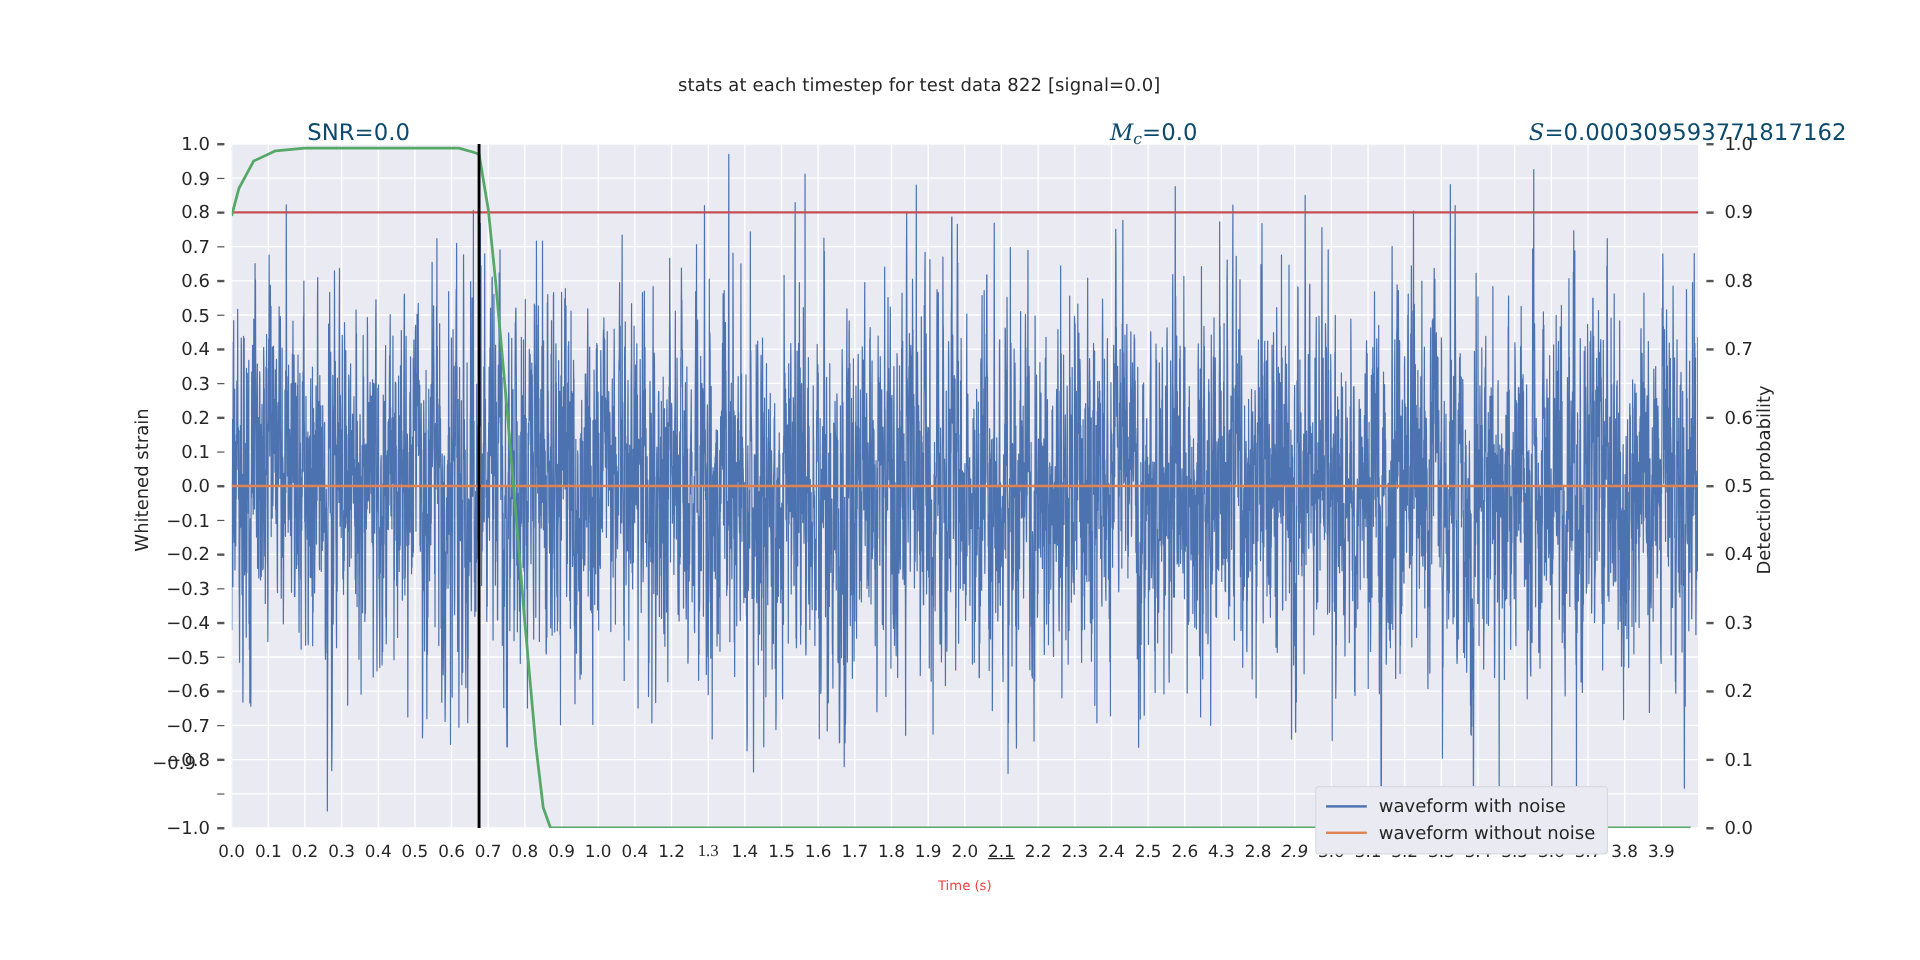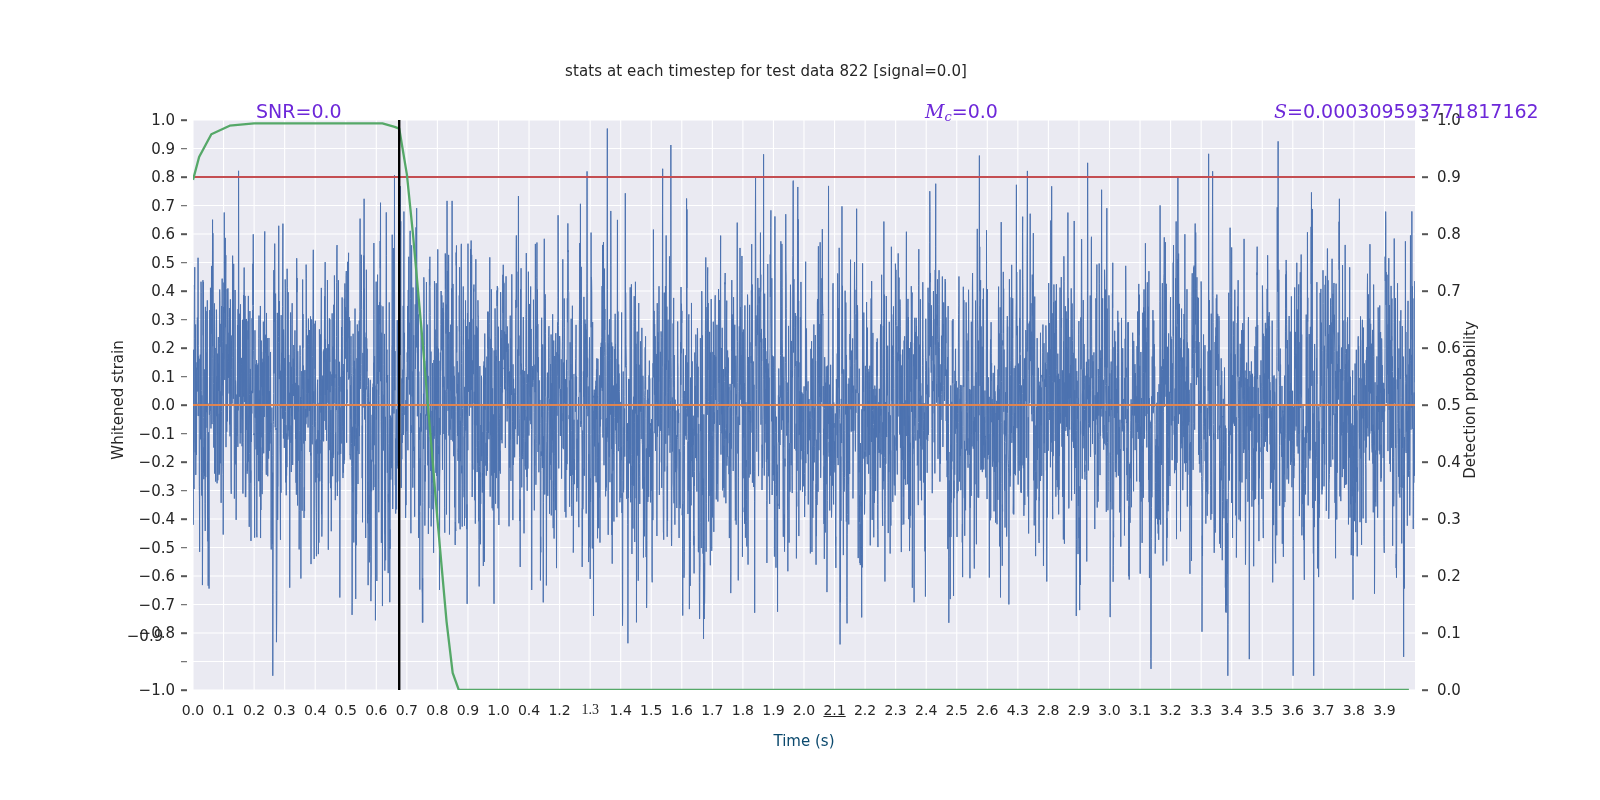--- a/index.html
+++ b/index.html
@@ -86,29 +86,29 @@
     left: 1470px; top: 400px;
     transform: translate(-50%, -50%) rotate(-90deg);
     font-size: 15px;
     color: #262626;
     white-space: nowrap;
   }
   #xlabel {
     position: absolute;
     left: 804px; top: 732px;
     transform: translateX(-50%);
-    font-size: 15px;
+    font-size: 11px;
+    color: #ef4444;
+    white-space: nowrap;
+  }
+  
+  .annot {
+    position: absolute;
+    font-size: 19px;
     color: #0c4a6e;
-    white-space: nowrap;
-  }
-  
-  .annot {
-    position: absolute;
-    font-size: 19px;
-    color: #6d28d9;
     white-space: nowrap;
   }
   #annot-snr { left: 256px; top: 100px; }
   #annot-mc  { left: 925px; top: 100px; }
   #annot-s   { left: 1274px; top: 100px; }
   .ital { font-style: italic; font-family: "DejaVu Serif", serif; }
   .sub { font-size: 13px; vertical-align: -0.25em; font-style: italic; font-family: "DejaVu Serif", serif; }
   
   #legend {
     position: absolute;
@@ -306,35 +306,45 @@
       <div class="xtl" style="left: 773.45px; top: 702px;">1.9</div>
       <div class="xtl" style="left: 804px; top: 702px;">2.0</div>
       <div class="xtl" style="left: 834.55px; top: 702px; text-decoration: underline;">2.1</div>
       <div class="xtl" style="left: 865.1px; top: 702px;">2.2</div>
       <div class="xtl" style="left: 895.65px; top: 702px;">2.3</div>
       <div class="xtl" style="left: 926.2px; top: 702px;">2.4</div>
       <div class="xtl" style="left: 956.75px; top: 702px;">2.5</div>
       <div class="xtl" style="left: 987.3px; top: 702px;">2.6</div>
       <div class="xtl" style="left: 1017.85px; top: 702px;">4.3</div>
       <div class="xtl" style="left: 1048.4px; top: 702px;">2.8</div>
-      <div class="xtl" style="left: 1078.95px; top: 702px;">2.9</div>
+      <div class="xtl" style="left: 1078.95px; top: 702px; font-style: italic;">2.9</div>
       <div class="xtl" style="left: 1109.5px; top: 702px;">3.0</div>
       <div class="xtl" style="left: 1140.05px; top: 702px;">3.1</div>
       <div class="xtl" style="left: 1170.6px; top: 702px;">3.2</div>
       <div class="xtl" style="left: 1201.15px; top: 702px;">3.3</div>
       <div class="xtl" style="left: 1231.7px; top: 702px;">3.4</div>
       <div class="xtl" style="left: 1262.25px; top: 702px;">3.5</div>
       <div class="xtl" style="left: 1292.8px; top: 702px;">3.6</div>
       <div class="xtl" style="left: 1323.35px; top: 702px;">3.7</div>
       <div class="xtl" style="left: 1353.9px; top: 702px;">3.8</div>
       <div class="xtl" style="left: 1384.45px; top: 702px;">3.9</div>
     </div>
 
   <div id="ylabel-left">Whitened strain</div>
   <div id="ylabel-right">Detection probability</div>
   <div id="xlabel">Time (s)</div>
 
   <div class="annot" id="annot-snr">SNR=0.0</div>
   <div class="annot" id="annot-mc"><span class="ital">M</span><span class="sub">c</span><span>=0.0</span></div>
   <div class="annot" id="annot-s"><span class="ital">S</span><span>=0.000309593771817162</span></div>
 
+  <div id="legend">
+      <div class="legend-row">
+        <div class="legend-swatch" style="background: rgb(76, 114, 176);"></div>
+        <div class="legend-label">waveform with noise</div>
+      </div>
+      <div class="legend-row">
+        <div class="legend-swatch" style="background: rgb(221, 132, 82);"></div>
+        <div class="legend-label">waveform without noise</div>
+      </div>
+    </div>
 
 </div>
 
 </body></html>

